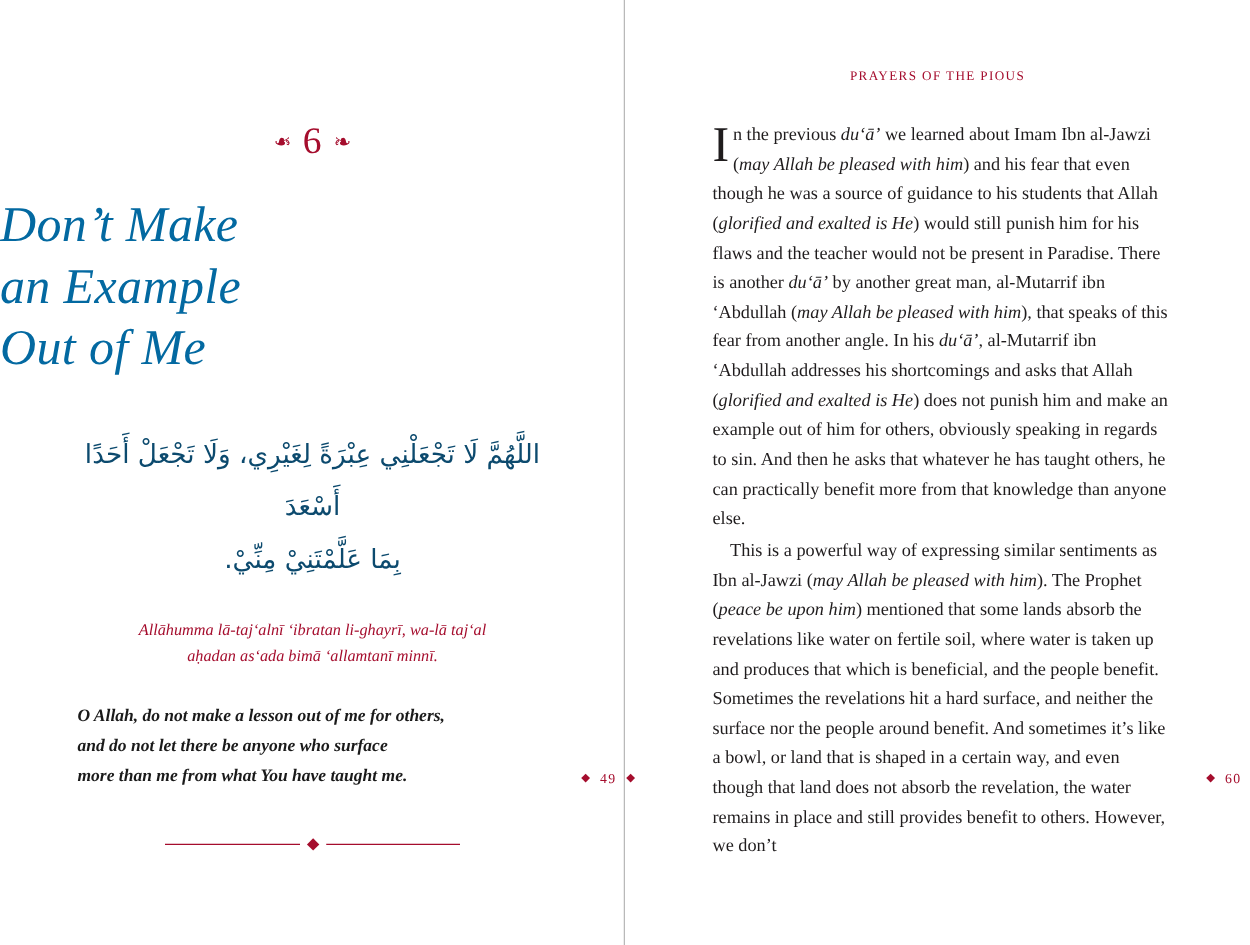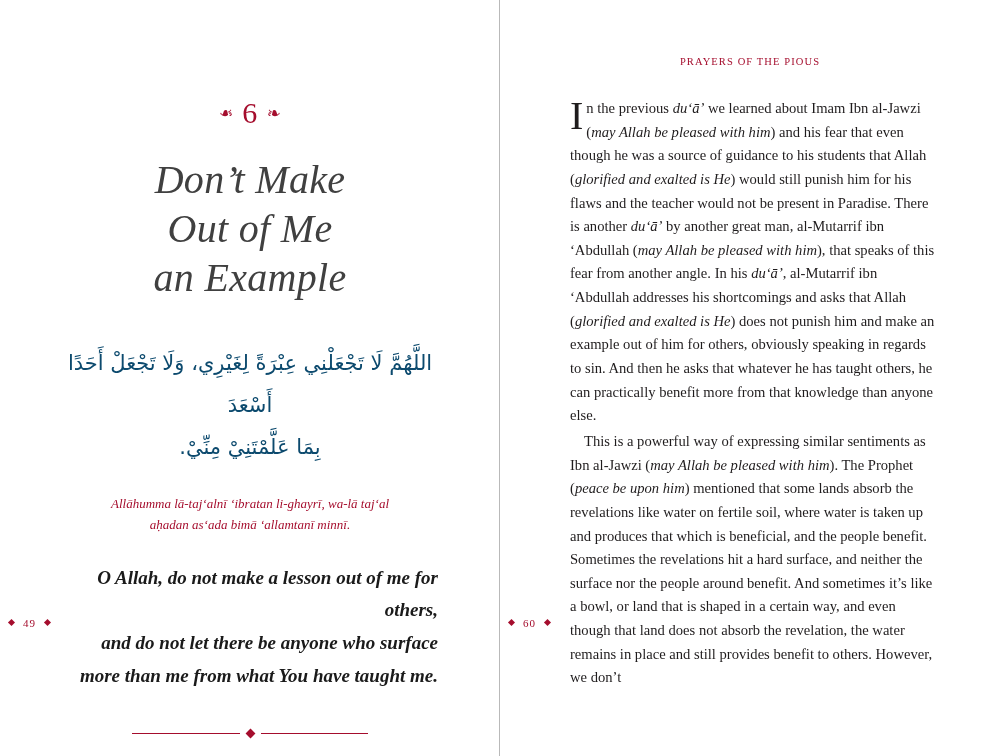--- a/index.html
+++ b/index.html
@@ -53,22 +53,21 @@
   .orn.right { margin-left: 9px; }
   .chapter-number {
     font-family: "Liberation Serif", serif;
     font-size: 30px;
     color: #a50d2d;
     letter-spacing: 0.5px;
   }
 
   .chapter-title {
     margin-top: 26px;
-    text-align: center;
-    color: #404040;
+    color: #0369a1;
     font-family: "Liberation Serif", serif;
     font-size: 40px;
     line-height: 1.22;
     font-style: italic;
     letter-spacing: 0.3px;
   }
   .chapter-title span { display: block; }
 
   .arabic {
     direction: rtl;
@@ -86,24 +85,24 @@
     text-align: center;
     color: #a50d2d;
     font-style: italic;
     font-size: 13px;
     line-height: 1.55;
   }
   .translit .ln { display: block; }
 
   .translation {
     margin: 27px 62px 0 62px;
-    text-align: right;
+    text-align: left;
     font-weight: bold;
     font-style: italic;
-    font-size: 19px;
+    font-size: 14px;
     line-height: 1.72;
     color: #1a1a1a;
   }
   .translation .ln { display: block; }
 
   .divider {
     margin: 38px auto 0 auto;
     width: 236px;
     display: flex;
     align-items: center;
@@ -149,23 +148,23 @@
     padding-top: 3px;
     font-family: "Liberation Serif", serif;
     color: #1f1c1d;
   }
   .it { font-style: italic; }
 
   
   .folio {
     position: absolute;
     bottom: 39px;
-    left: 0;
+    left: 16px;
     width: 500px;
-    text-align: left;
+    text-align: right;
     color: #a50d2d;
     font-size: 11px;
     letter-spacing: 1px;
   }
   .folio .dot {
     display: inline-block;
     width: 5px;
     height: 5px;
     background: #a50d2d;
     transform: rotate(45deg);
@@ -182,22 +181,22 @@
   <div class="page">
 
     <div class="chapter-number-row">
       <span class="orn left">❧</span>
       <span class="chapter-number">6</span>
       <span class="orn right">❧</span>
     </div>
 
     <div class="chapter-title">
       <span>Don’t Make</span>
+      <span>an Example</span>
       <span>Out of Me</span>
-      <span>an Example</span>
     </div>
 
     <div class="arabic">
       <span class="ln">اللَّهُمَّ لَا تَجْعَلْنِي عِبْرَةً لِغَيْرِي، وَلَا تَجْعَلْ أَحَدًا أَسْعَدَ</span>
       <span class="ln">بِمَا عَلَّمْتَنِيْ مِنِّيْ.</span>
     </div>
 
     <div class="translit">
       <span class="ln">Allāhumma lā-taj‘alnī ‘ibratan li-ghayrī, wa-lā taj‘al</span>
       <span class="ln">aḥadan as‘ada bimā ‘allamtanī minnī.</span>

